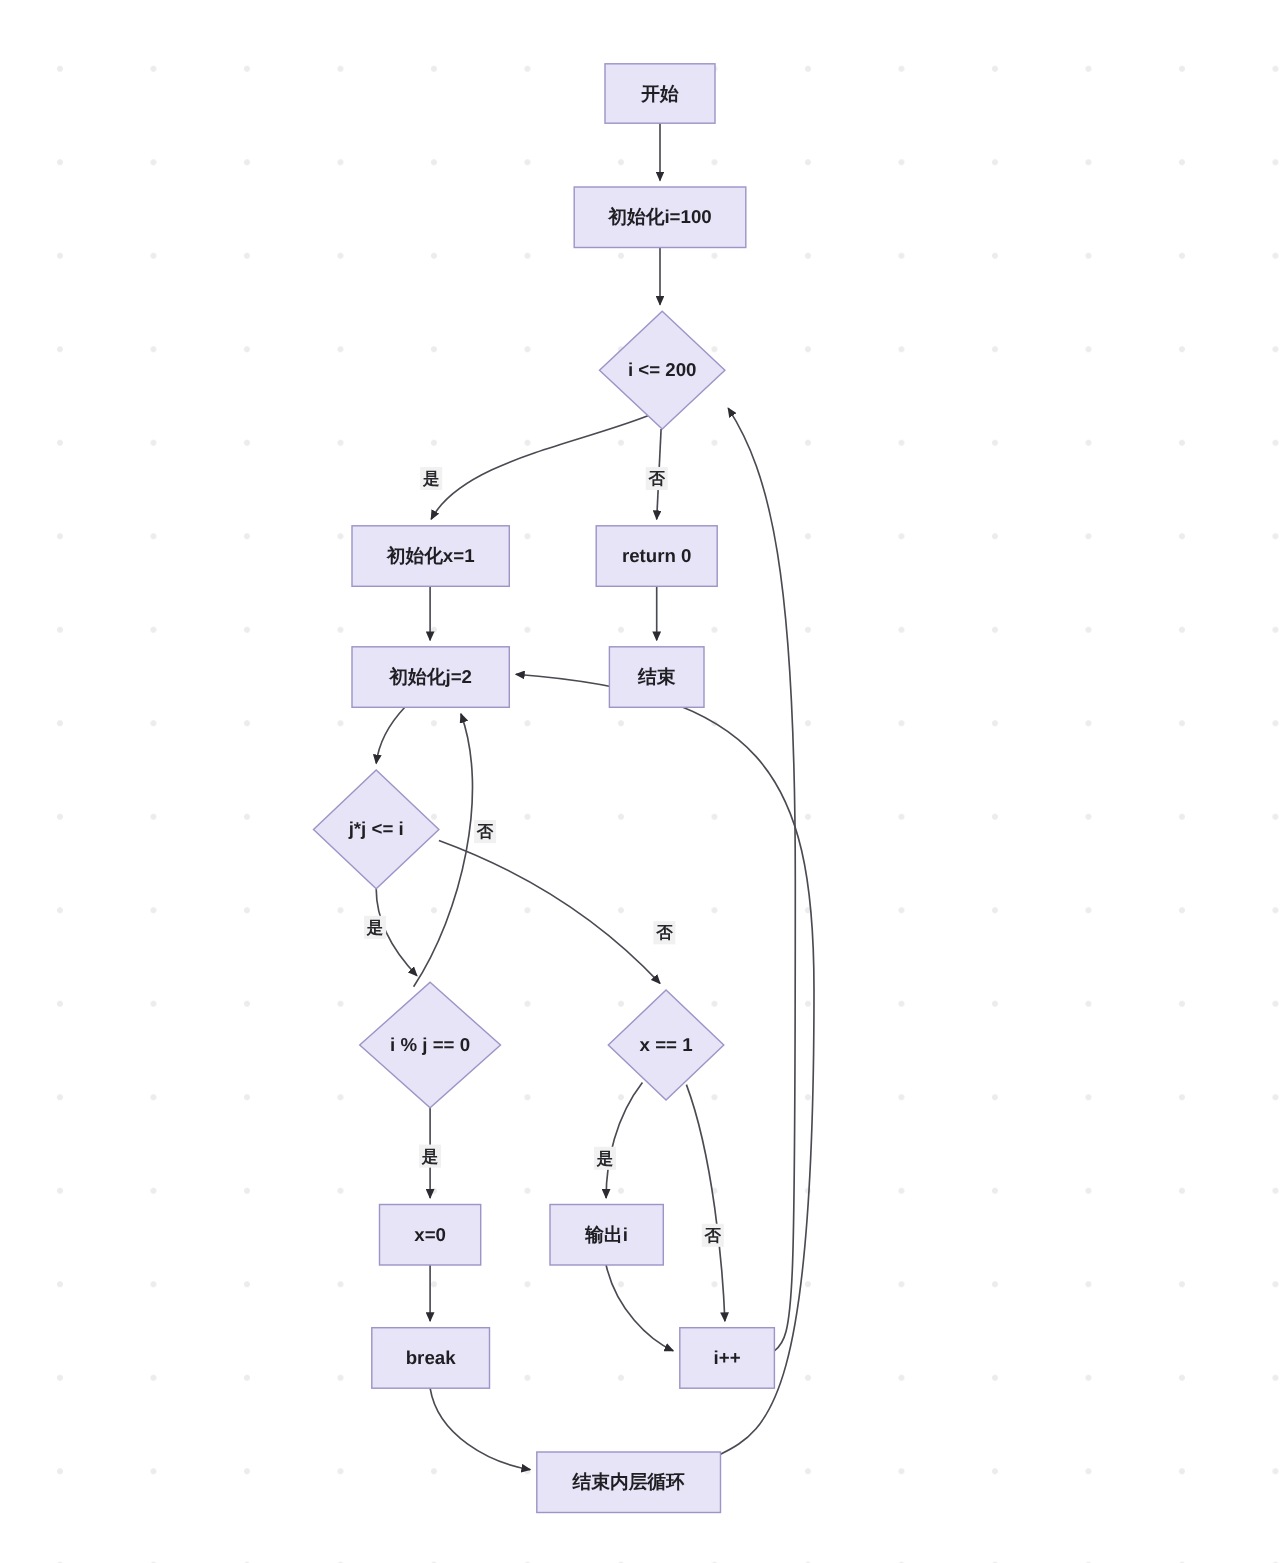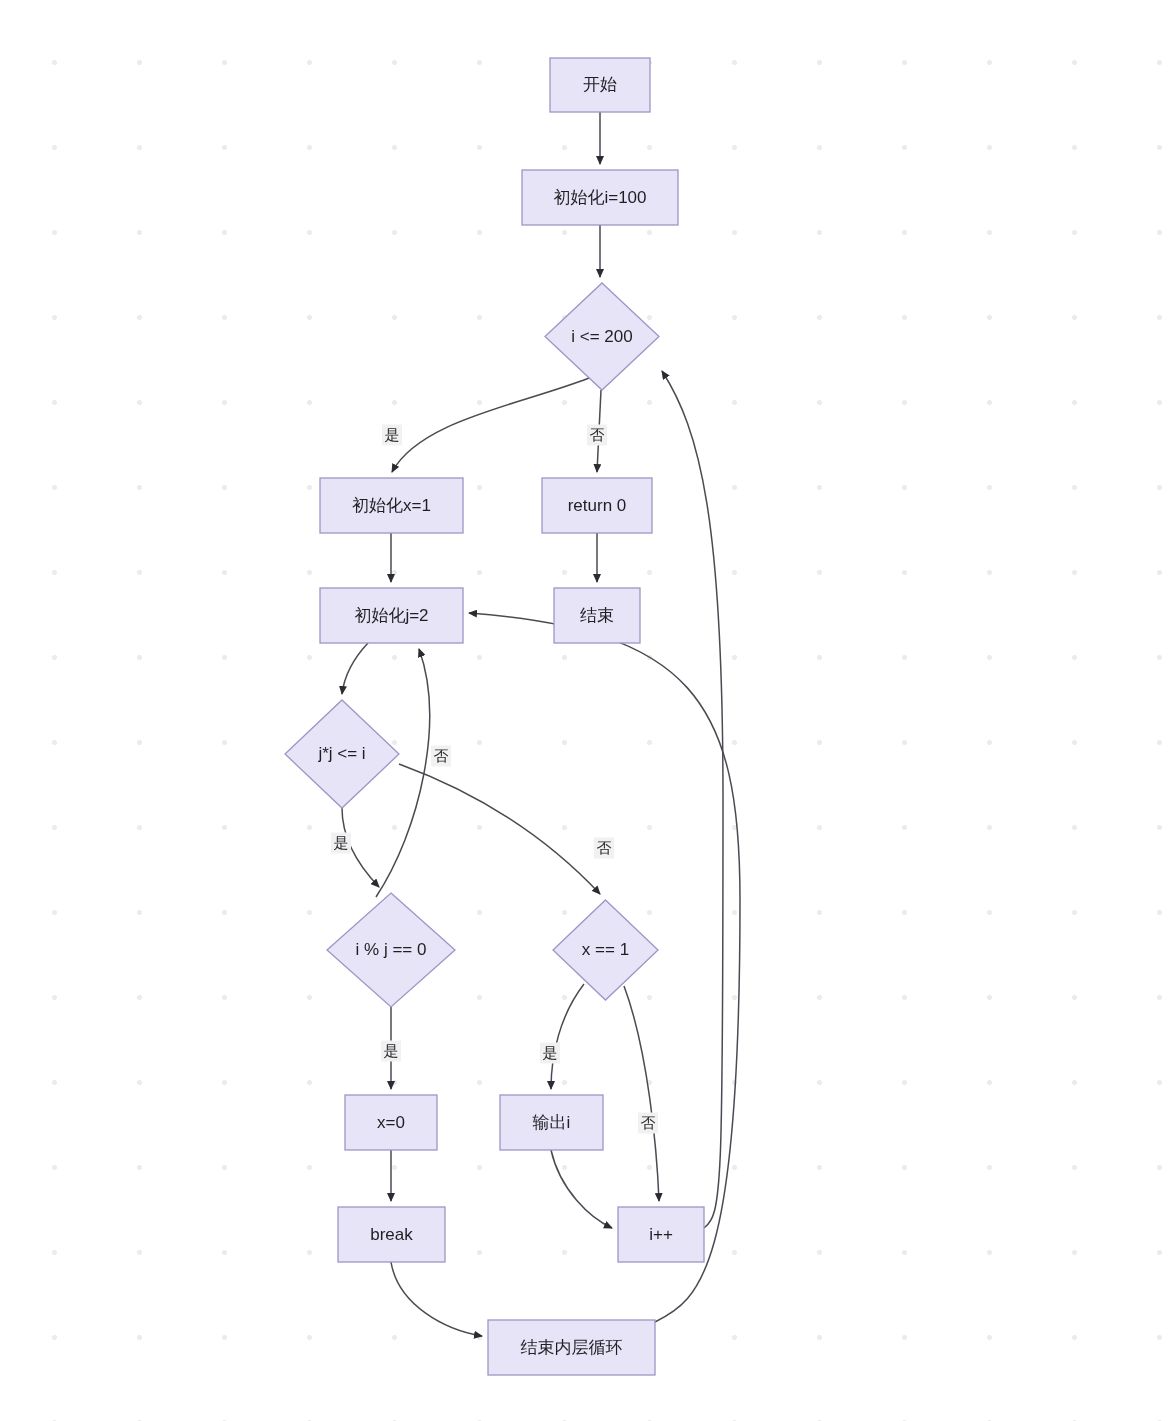--- a/index.html
+++ b/index.html
@@ -7,21 +7,21 @@
   body{
     width:1170px;height:1421px;
     background-color:#ffffff;
     background-image:radial-gradient(#ececec 2.6px, transparent 2.7px);
     background-size:85px 85px;
     background-position:12px 20px;
     font-family:"Liberation Sans","DejaVu Sans",sans-serif;
     overflow:hidden;
     position:relative;
   }
-  #chart-root{position:absolute;left:0;top:0;width:1170px;height:1421px;}
+  #chart-root{position:absolute;left:0;top:0;width:1170px;height:1421px;font-weight:bold;}
   svg.flow{position:absolute;left:0;top:0;width:1170px;height:1421px;overflow:visible;}
   .node-rect{fill:#e7e4f7;stroke:#9d95c7;stroke-width:1.3px;}
   .node-diamond{fill:#e7e4f7;stroke:#9d95c7;stroke-width:1.3px;}
   .node-label{
     font-family:"Liberation Sans","DejaVu Sans",sans-serif;
     font-size:17px;fill:#1f1f23;dominant-baseline:middle;text-anchor:middle;
     white-space:pre;
   }
   .edge-path{fill:none;stroke:#4a4a52;stroke-width:1.5px;}
   .edge-label-bg{fill:#f1f1f1;}

